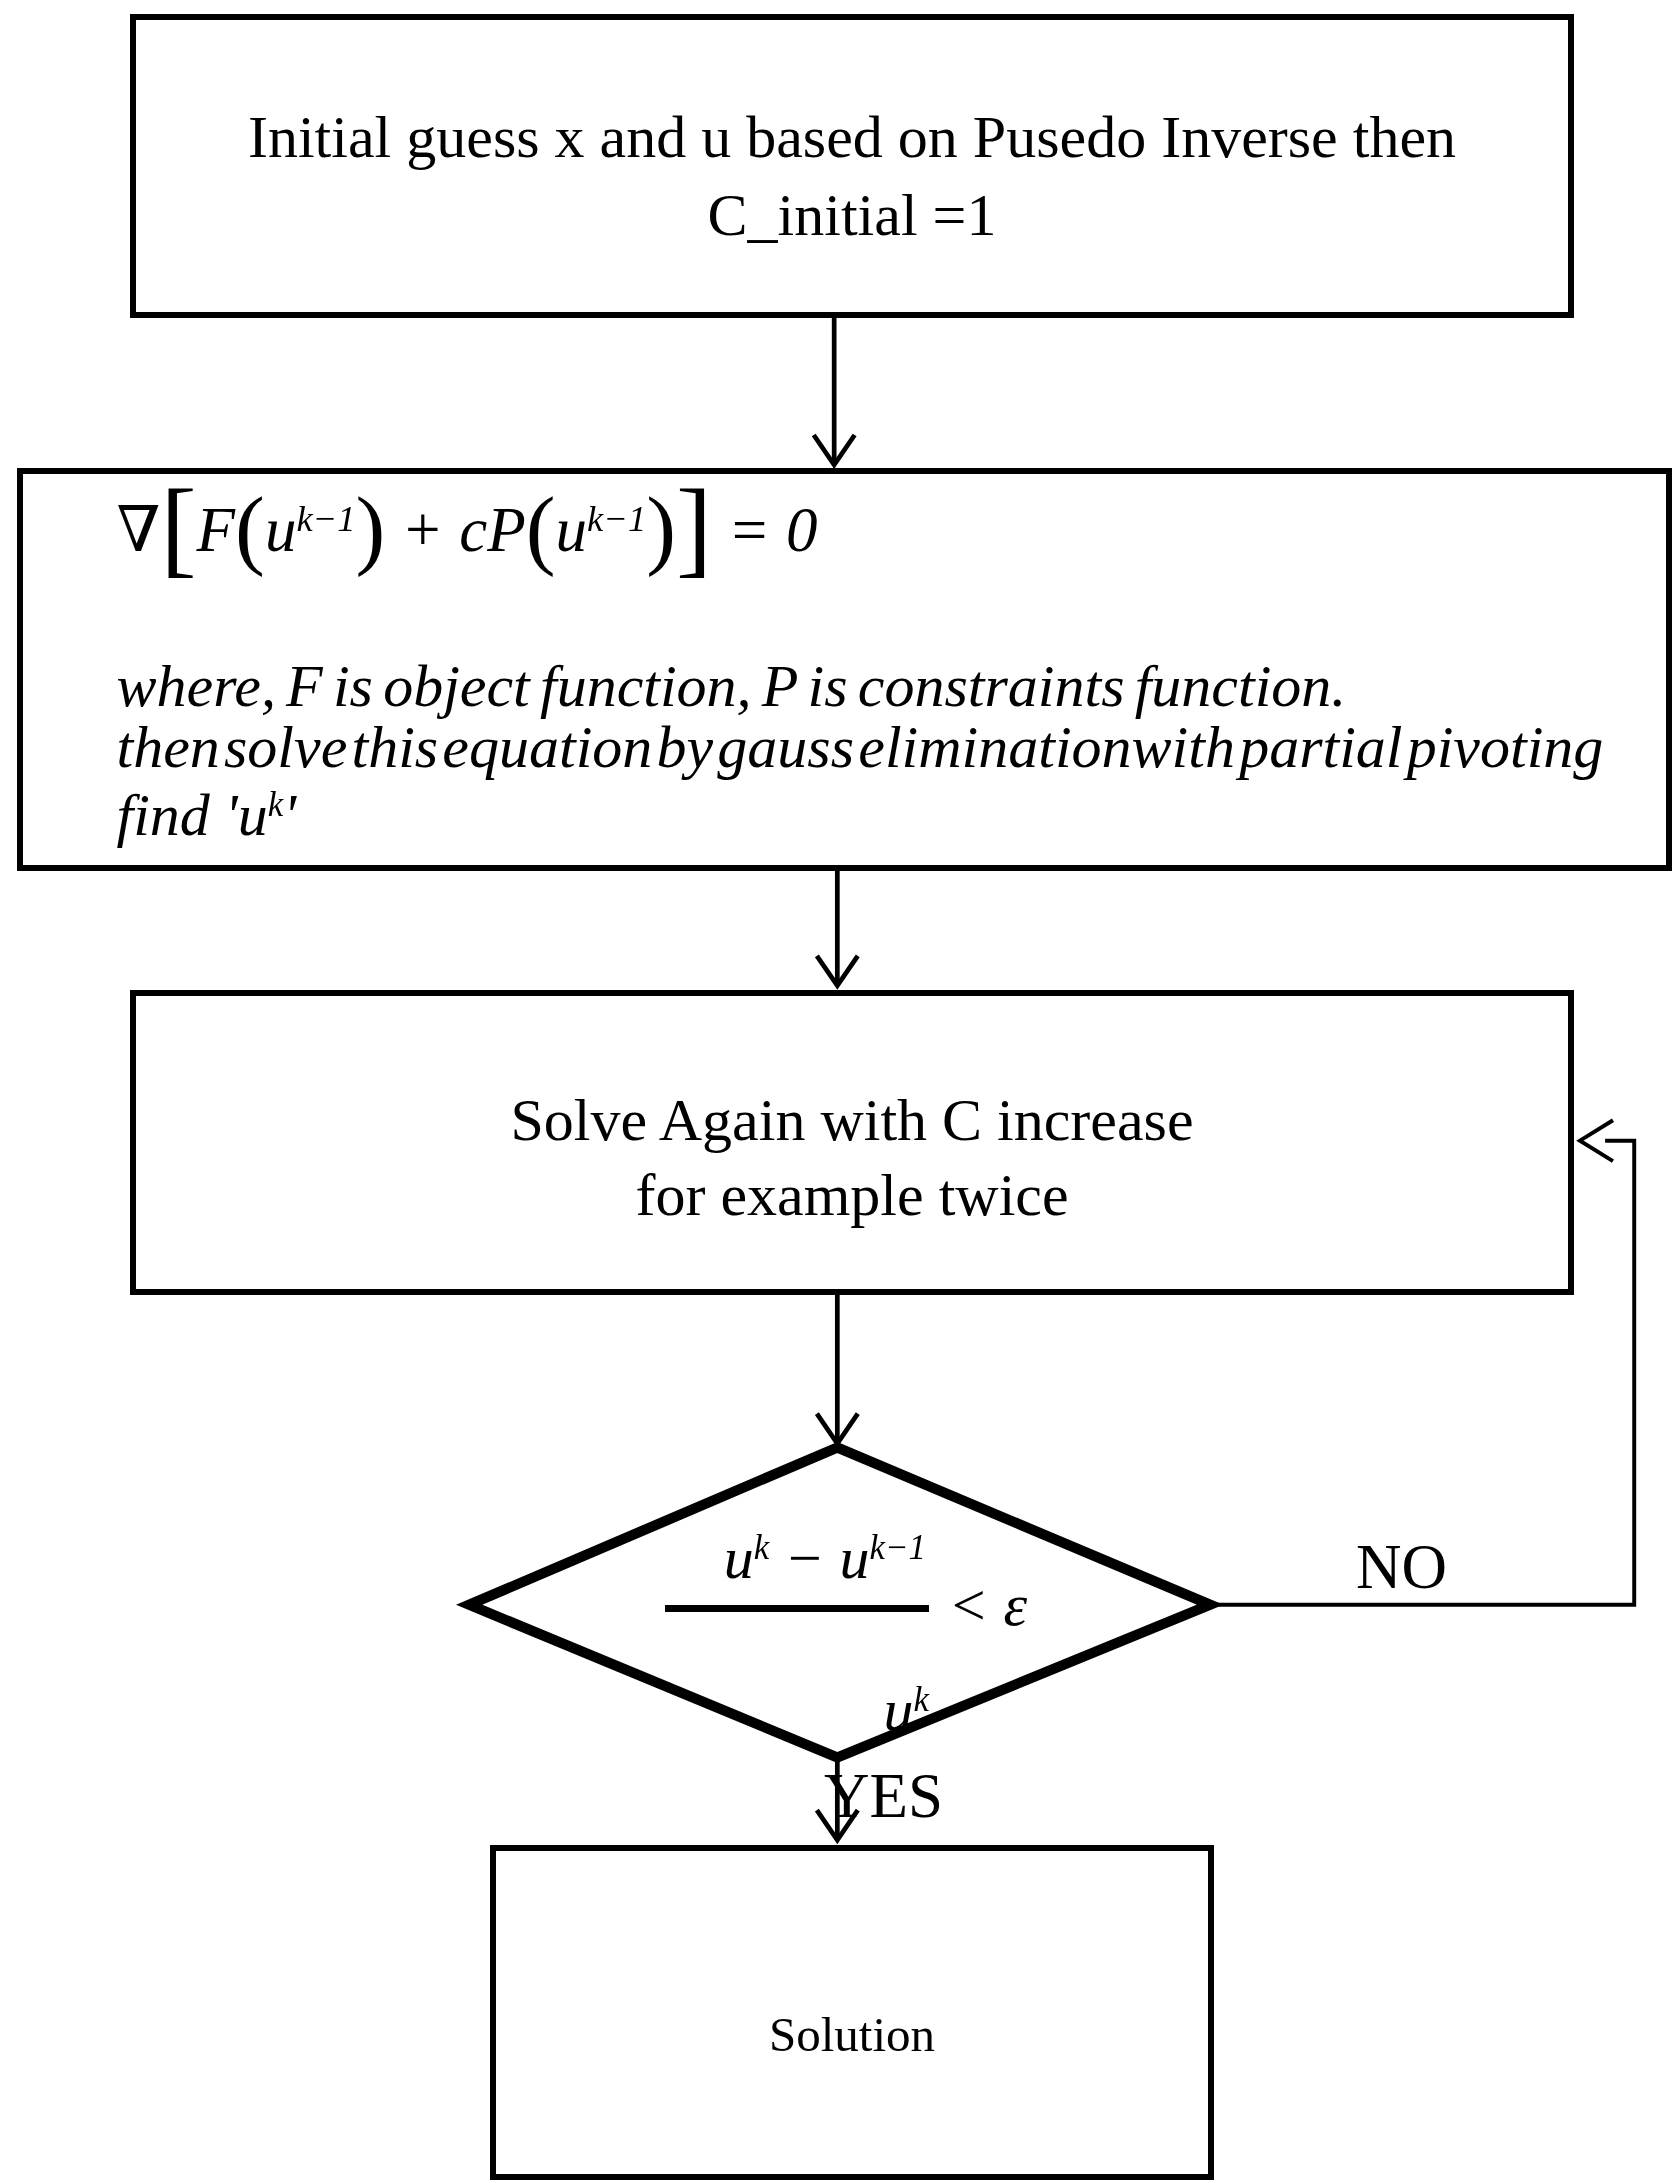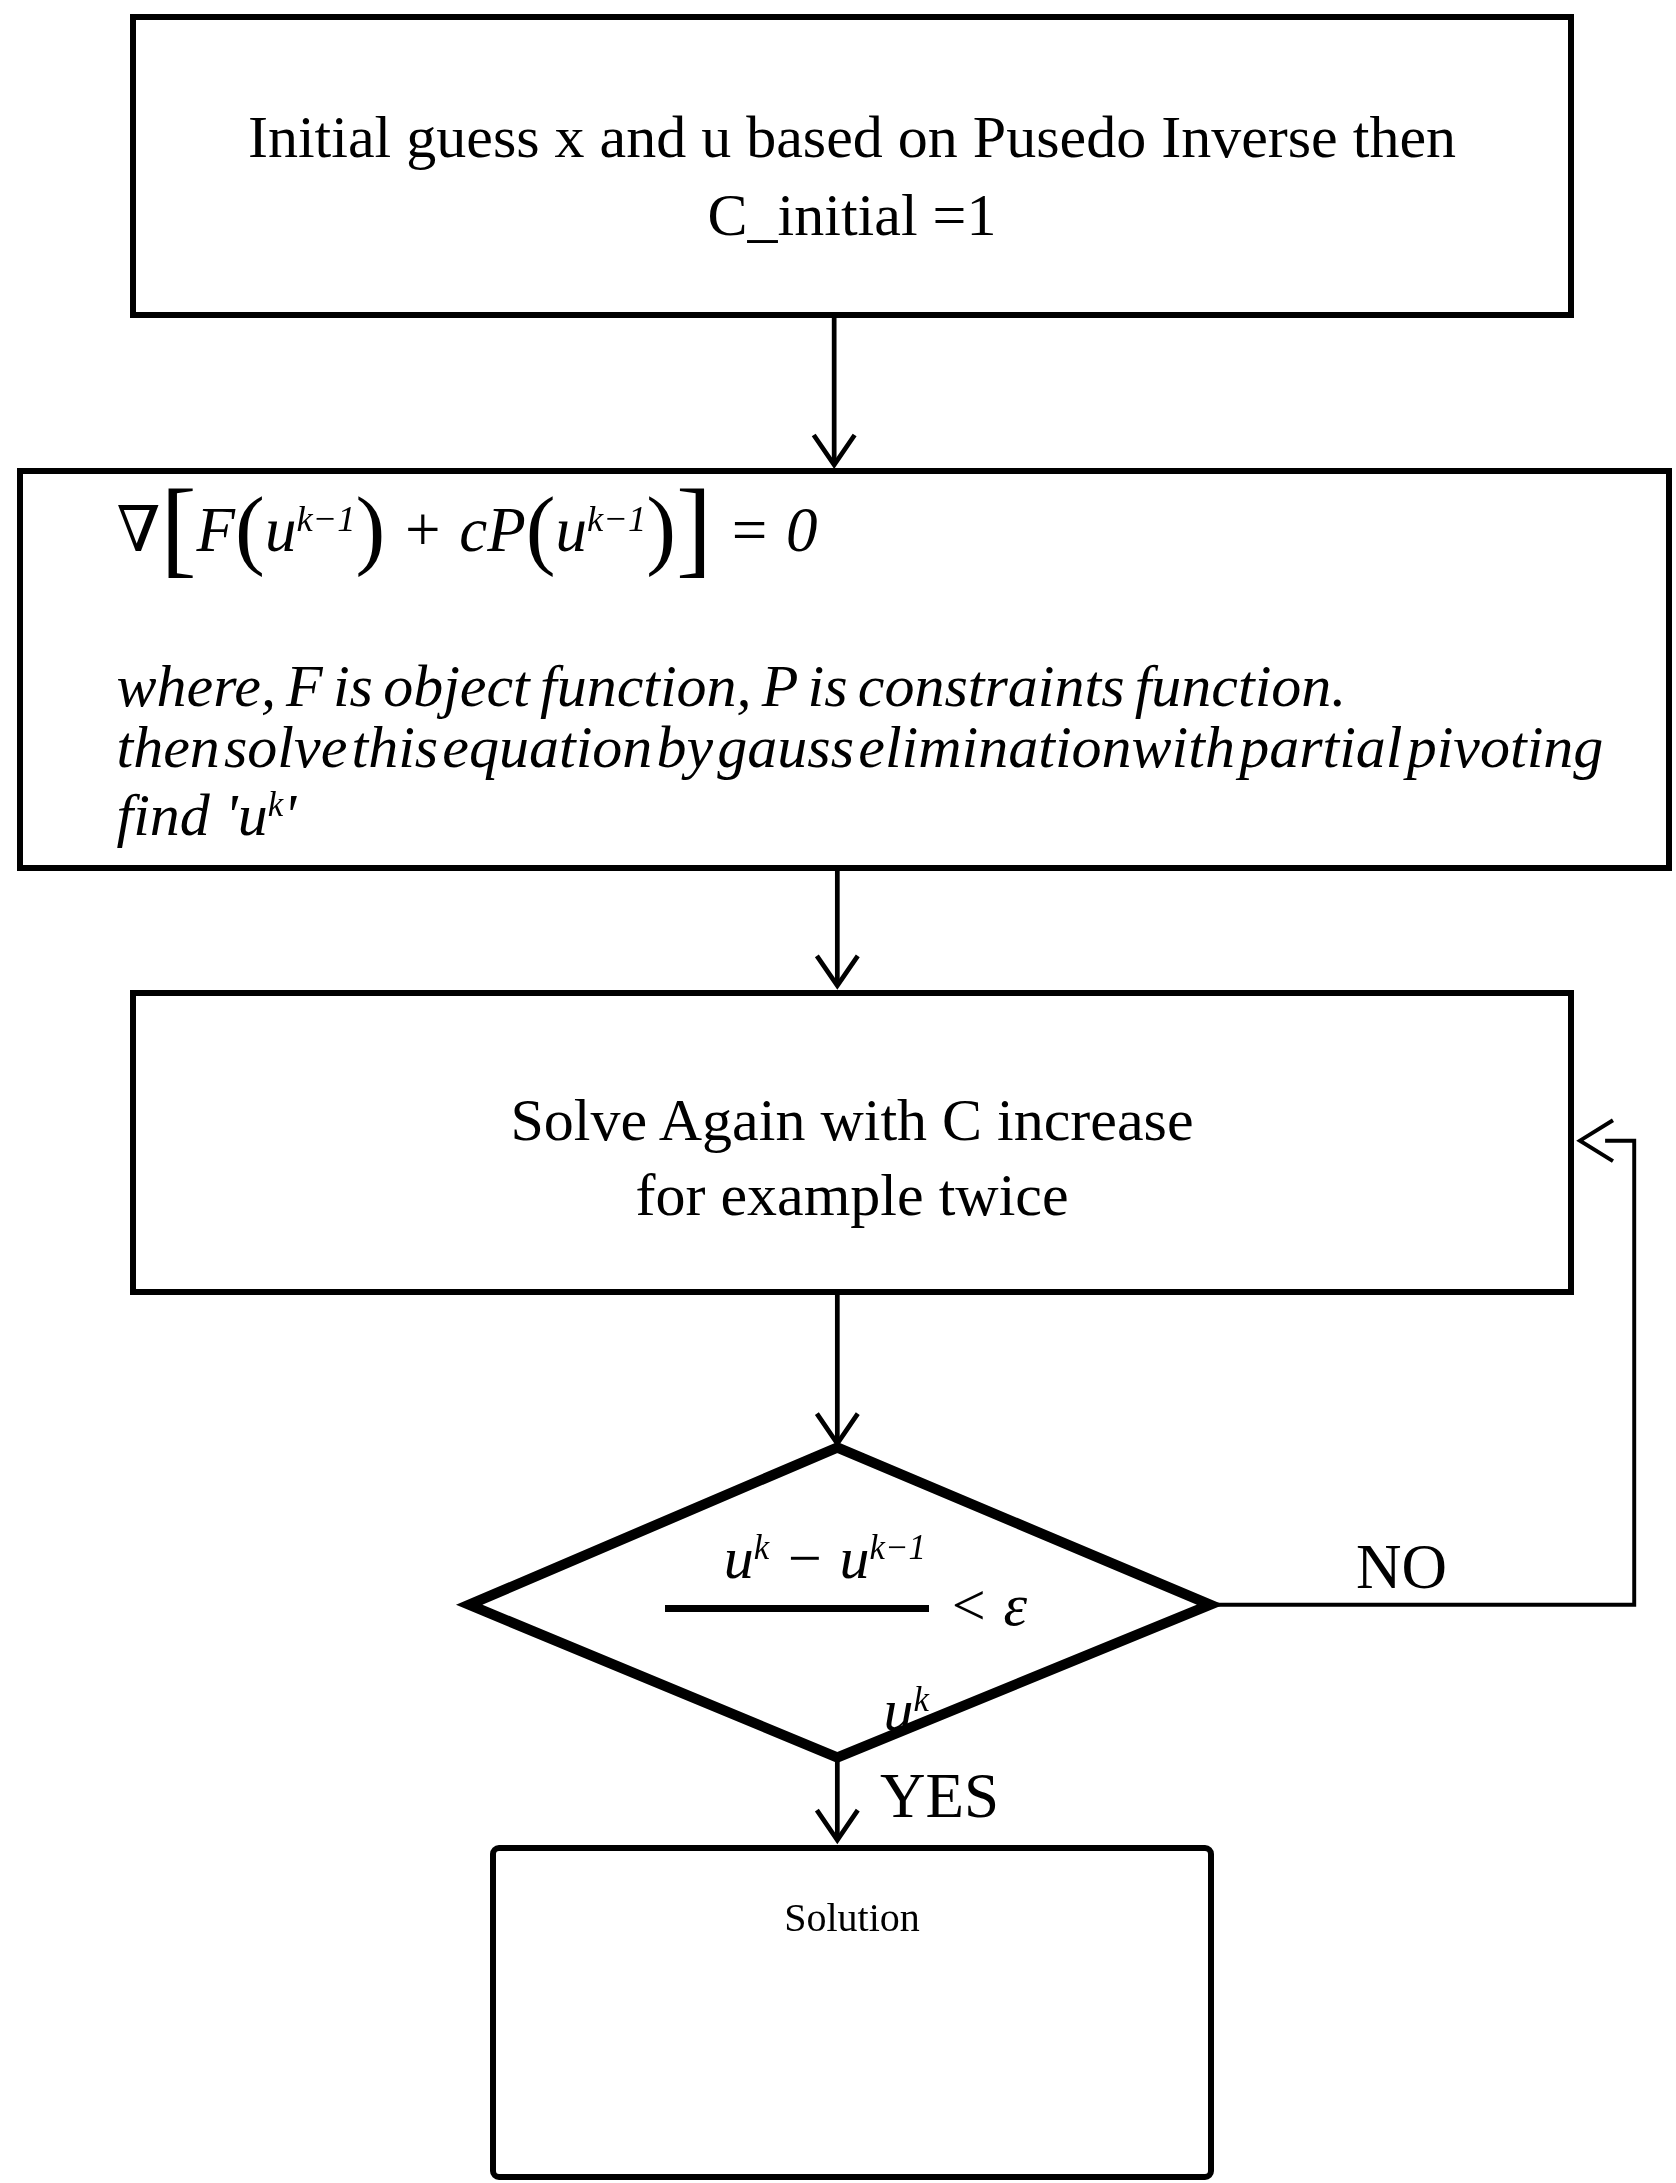--- a/index.html
+++ b/index.html
@@ -37,38 +37,38 @@
   .l2  { top: 173px; line-height: 79px; word-spacing: -0.08em; }
   .l3  { top: 234px; line-height: 79px; word-spacing: -0.18em; text-align: center; }
   .l4  { top: 302px; line-height: 79px; }
   .box3 {
     left: 130px; top: 990px; width: 1444px; height: 305px;
     display: flex; flex-direction: column; justify-content: center; align-items: center;
     text-align: center; font-size: 60px; line-height: 1.25; padding-top: 31px;
   }
   .box4 {
     left: 490px; top: 1845px; width: 724px; height: 335px;
-    display: flex; justify-content: center; 
-    text-align: center; font-size: 40px; padding-top: 43px; border-radius: 9px;
+    display: flex; justify-content: center; align-items: center;
+    text-align: center; font-size: 49px; padding-top: 43px;
   }
   sup { font-size: 0.58em; vertical-align: 0.55em; line-height: 0; }
   .dL { font-size: 1.72em; font-style: normal; line-height: 0; vertical-align: -0.12em; }
   .dP { font-size: 1.42em; font-style: normal; line-height: 0; vertical-align: -0.08em; }
   .frac {
     position: absolute; left: 665px; top: 1511px; width: 264px;
     text-align: right; font-style: italic; font-size: 60px; white-space: nowrap;
   }
   .frac .num { line-height: 94px; border-bottom: 7px solid #000; padding: 0 3.1px; }
   .frac .den { line-height: 93px; padding-top: 8px; margin-top: 44px; }
   .cmp {
     position: absolute; left: 948px; top: 1566px;
     font-style: italic; font-size: 60px; line-height: 79px; white-space: nowrap;
   }
   .label { position: absolute; font-size: 63px; line-height: 1; white-space: nowrap; }
-  .yes { left: 880px; top: 1765px; }
+  .yes { left: 824px; top: 1765px; }
   .no  { left: 1356px; top: 1536px; }
 </style>
 </head>
 <body>
 
 <div class="canvas">
 
   <svg class="connectors" viewBox="0 0 2131 2775" xmlns="http://www.w3.org/2000/svg" fill="none" stroke="#000000">
 
     <g stroke-width="6">

